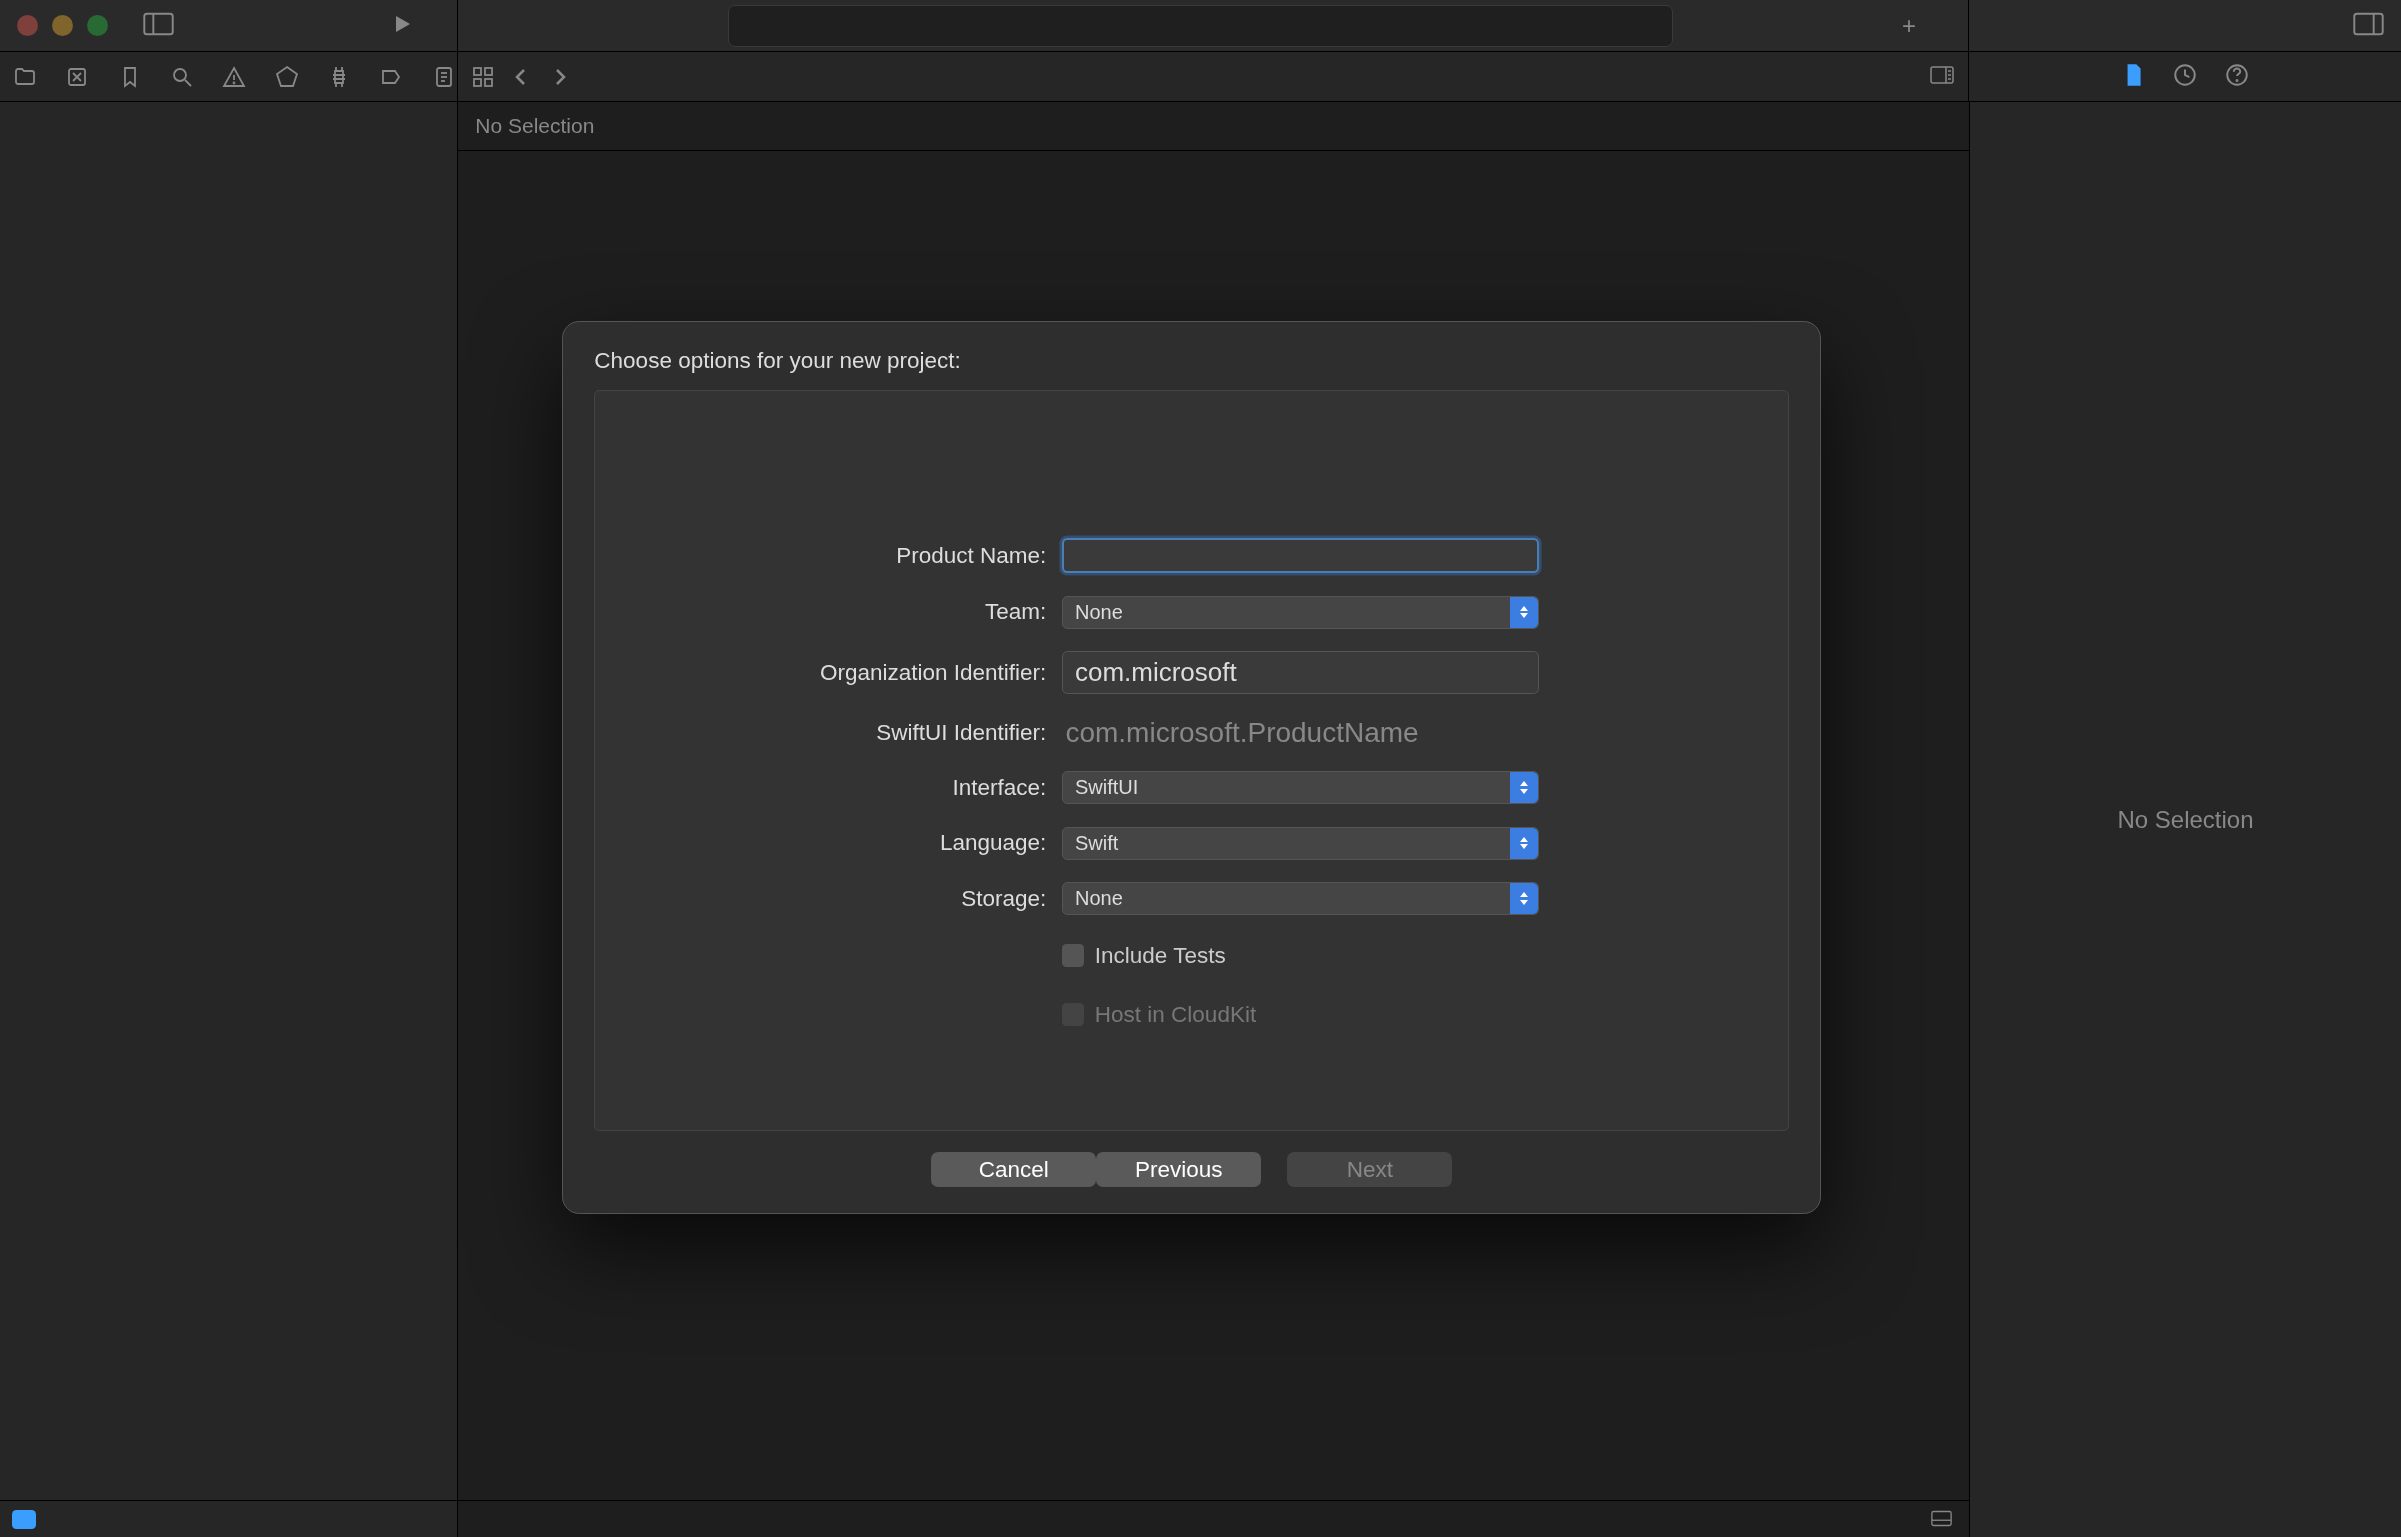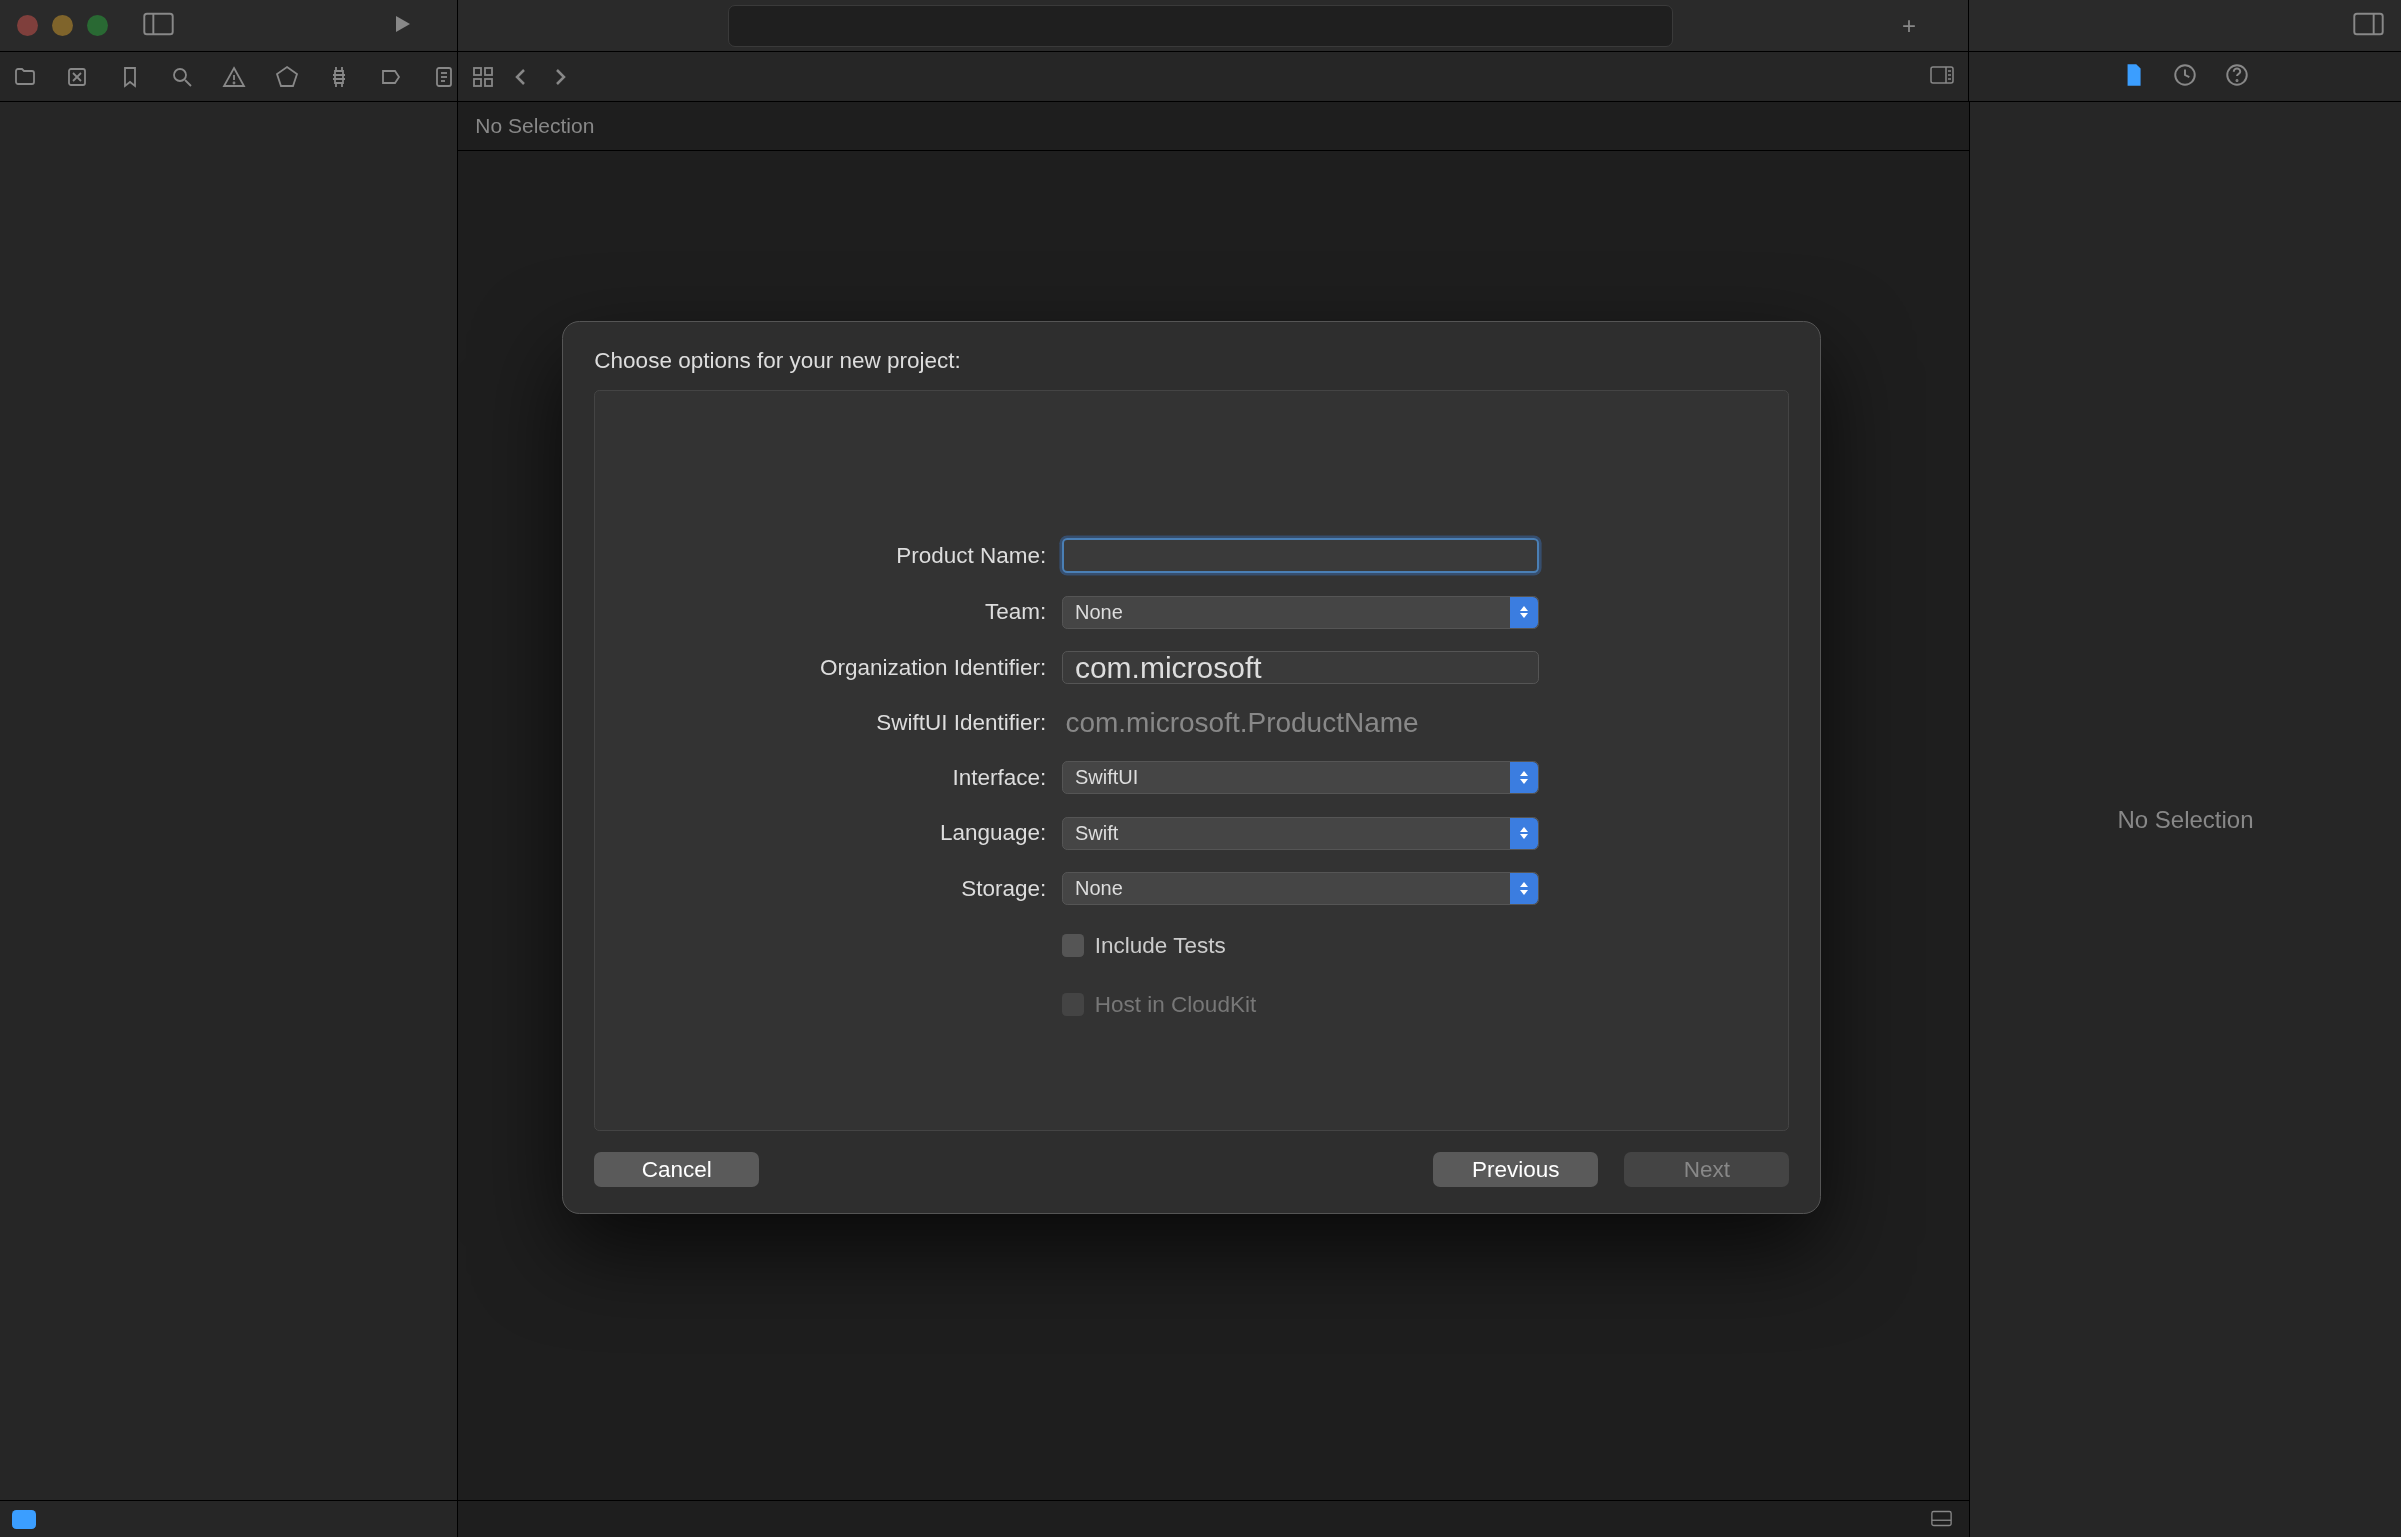--- a/index.html
+++ b/index.html
@@ -294,27 +294,27 @@
       border: 2.6px solid #4a7fb5;
       border-radius: 5.2px;
       padding: 0 12px;
       color: #ddd;
       font-size: 22.5px;
       outline: none;
       box-shadow: 0 0 0 2.6px rgba(60,120,200,0.4);
     }
     .form-input-plain {
       width: 477px;
-      height: 33px;
+      height: 43px;
       background: #3a3a3a;
       border: 0.9px solid #555;
       border-radius: 5.2px;
       padding: 0 12px;
       color: #ddd;
-      font-size: 30px;
+      font-size: 26px;
       outline: none;
       display:flex;
       align-items:center;
     }
     .form-static {
       font-size: 28px;
       color: #888;
       padding-left: 3.5px;
     }
     .select-caret {
@@ -360,21 +360,21 @@
       background: #444;
     }
     .checkbox-label {
       font-size: 22.5px;
       color: #ccc;
     }
     .checkbox-label.disabled { color: #777; }
 
     .modal-footer {
       display: flex;
-      justify-content: space-between;
+      justify-content: center;
       margin-top: 21px;
     }
     .footer-right {
       display: flex;
       gap: 26px;
     }
     .btn {
       height: 35px;
       padding: 0 14px;
       border-radius: 7px;

